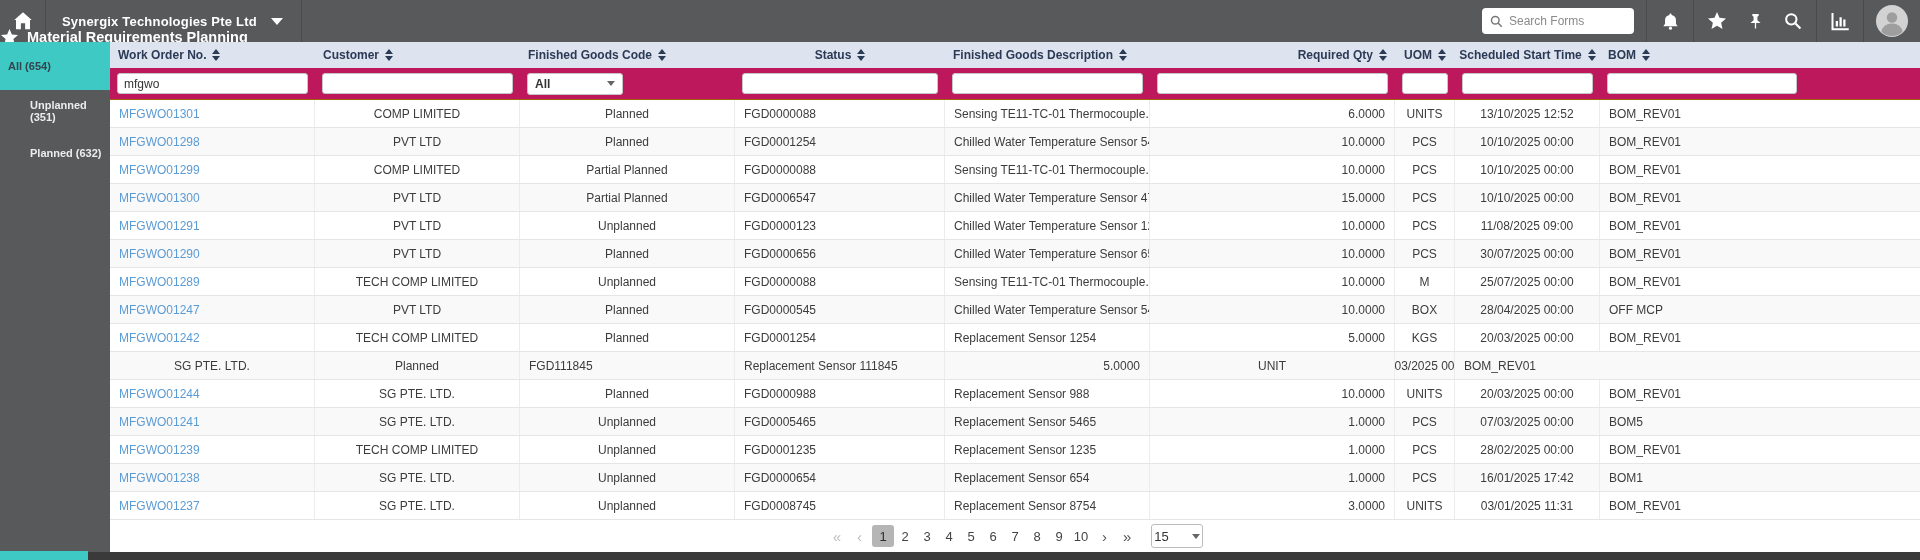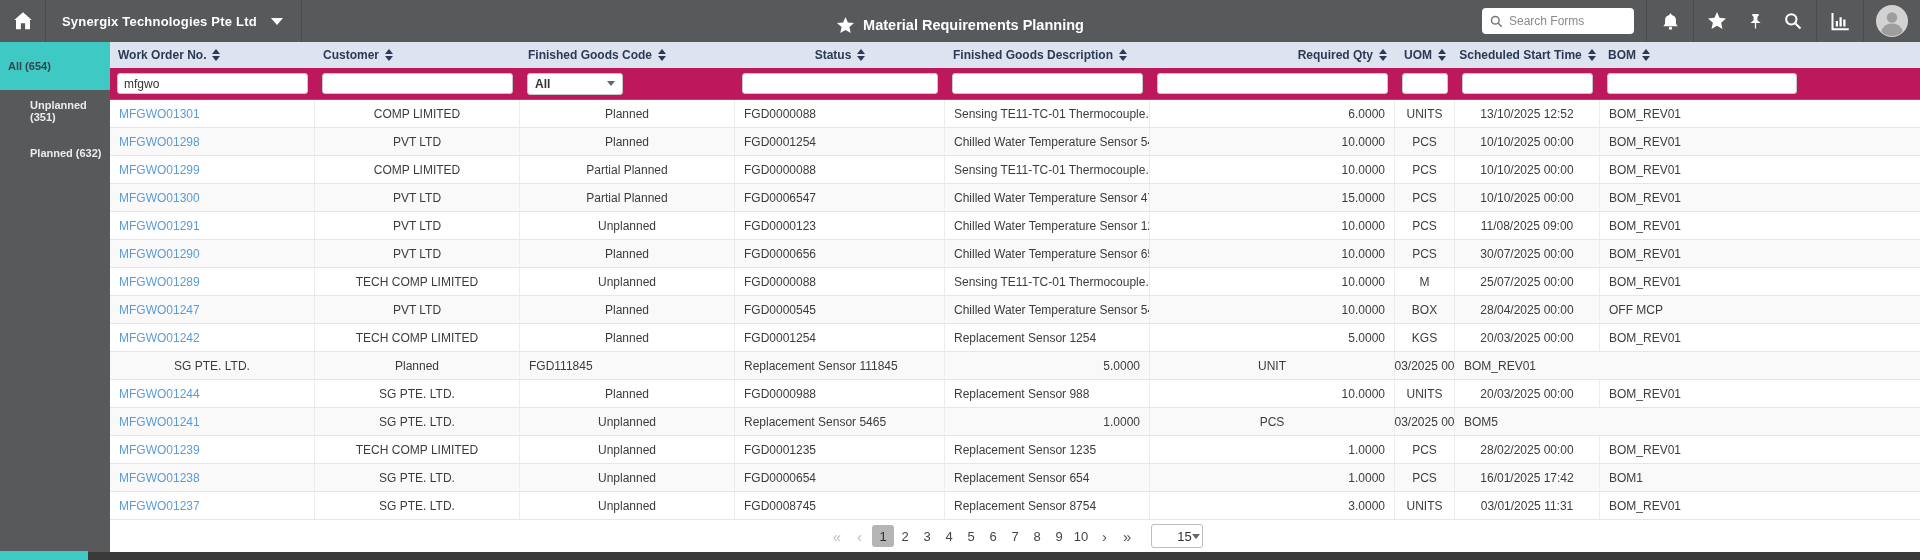--- a/index.html
+++ b/index.html
@@ -10,22 +10,22 @@
   
   #topbar { position:absolute; left:0; top:0; width:1920px; height:42px; background:#58595b;
             display:flex; align-items:center; color:#fff; }
   .tb-home { width:46px; height:42px; display:flex; align-items:center; justify-content:center;
              border-right:1px solid #4a4b4d; cursor:pointer; }
   .tb-company { height:42px; display:flex; align-items:center; gap:14px; padding:0 18px 0 16px;
                 border-right:1px solid #4a4b4d; cursor:pointer; }
   .tb-company span { font-size:13px; font-weight:bold; letter-spacing:.2px; }
   .caret-down { width:0; height:0; border-left:6px solid transparent; border-right:6px solid transparent;
                 border-top:7px solid #fff; }
-  .tb-title { position:absolute; left:0; right:0; top:4px; height:42px; display:flex; align-items:center;
-              justify-content:center; gap:8px; pointer-events:none; }
+  .tb-title { position:absolute; left:0; right:0; top:16px; height:42px; display:flex; align-items:center;
+              justify-content:flex-start; gap:8px; pointer-events:none; }
   .tb-title span { font-size:14.5px; font-weight:bold; }
   .tb-right { margin-left:auto; display:flex; align-items:center; height:42px; }
   .tb-search { display:flex; align-items:center; gap:6px; background:#fff; border-radius:4px;
                height:26px; width:152px; padding:0 8px; margin-right:12px; }
   .tb-search input { border:none; outline:none; font-size:12px; width:110px; color:#14532d;
                      font-family:"Liberation Sans", sans-serif; background:transparent; }
   .tb-search input::placeholder { color:#8a8a8a; }
   .tb-sep { width:1px; height:42px; background:#4a4b4d; }
   .tb-icon { width:38px; height:42px; display:flex; align-items:center; justify-content:center; cursor:pointer; }
   .tb-group { display:flex; align-items:center; padding:0 4px; }
@@ -77,21 +77,21 @@
   #pager { height:32px; display:flex; align-items:center; justify-content:center; gap:4px;
            font-size:13px; color:#444; background:#fff; }
   #pager .nav { border:none; background:transparent; font-size:15px; color:#555; cursor:pointer;
                 padding:2px 6px; font-family:"Liberation Sans", sans-serif; }
   #pager .nav.disabled { color:#bdbdbd; }
   #pager .page { border:none; background:transparent; font-size:13px; color:#444; min-width:22px; height:22px;
                  cursor:pointer; border-radius:3px; font-family:"Liberation Sans", sans-serif; }
   #pager .page.current { background:#b5b5b5; color:#2e2e2e; }
   .size-select { margin-left:10px; height:24px; width:52px; border:1px solid #bdbdbd; border-radius:3px;
                  background:#fff; display:flex; align-items:center; justify-content:space-between;
-                 padding:0 25px; font-size:13px; color:#333; cursor:pointer; }
+                 padding:0 2px; font-size:13px; color:#333; cursor:pointer; }
 </style>
 </head>
 <body>
 
 <div id="canvas">
 
   <div id="topbar">
     <div class="tb-home">
       <svg width="20" height="20" viewBox="0 0 16 16">
         <path fill="#fff" d="M8 1 15 7.2 13.6 7.2 13.6 14.5 9.7 14.5 9.7 9.8 6.3 9.8 6.3 14.5 2.4 14.5 2.4 7.2 1 7.2Z"></path>
@@ -417,20 +417,21 @@
     <div class="cell c6">UNITS</div>
     <div class="cell c7">20/03/2025 00:00</div>
     <div class="cell c8">BOM_REV01</div>
   </div>
         <div class="grid row">
     <div class="cell c0">
             <a>MFGWO01241</a>
           </div>
     <div class="cell c1">SG PTE. LTD.</div>
     <div class="cell c2">Unplanned</div>
+    <div class="cell c3">FGD0005465</div>
     <div class="cell c4">Replacement Sensor 5465</div>
     <div class="cell c5">1.0000</div>
     <div class="cell c6">PCS</div>
     <div class="cell c7">07/03/2025 00:00</div>
     <div class="cell c8">BOM5</div>
   </div>
         <div class="grid row">
     <div class="cell c0">
             <a>MFGWO01239</a>
           </div>

